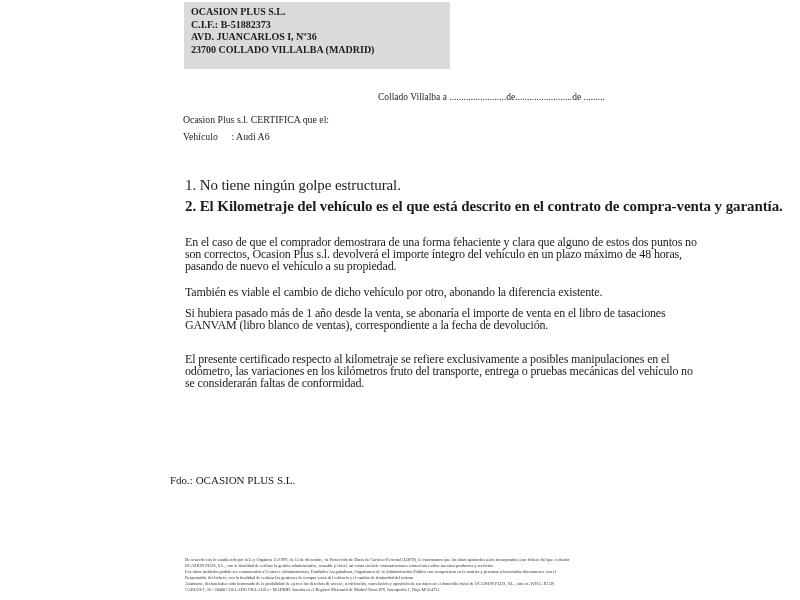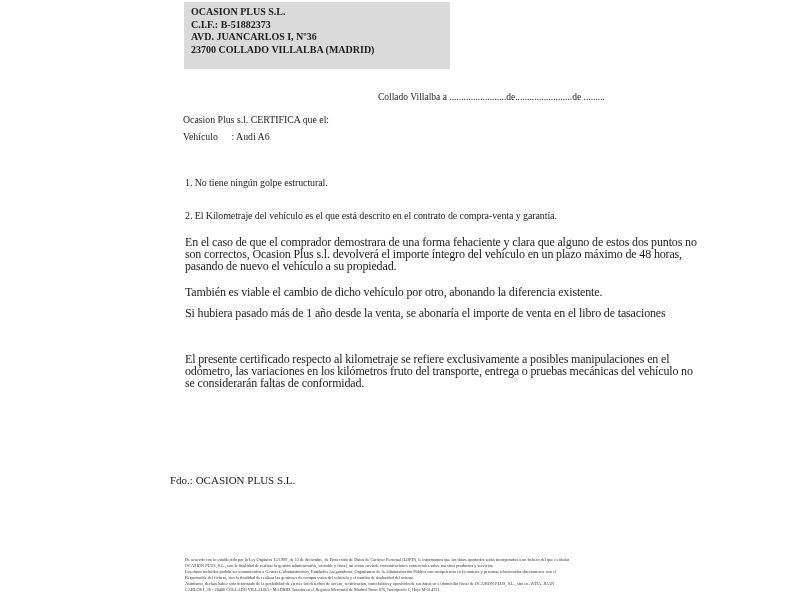--- a/index.html
+++ b/index.html
@@ -34,23 +34,23 @@
   }
 
   
   #cert { left: 183px; top: 114px; font-size: 9.8px; }
   #cert .intro { margin-bottom: 6px; }
   .field-row { height: 15px; }
   .field-label { display: inline-block; min-width: 46px; }
   .field-value { display: inline-block; }
 
   
-  .point { left: 185px; font-size: 10px; letter-spacing: -0.1px; white-space: nowrap; }
+  .point { left: 185px; font-size: 15px; letter-spacing: -0.1px; white-space: nowrap; }
   #point-1 { top: 177px; }
-  #point-2 { top: 210px; }
+  #point-2 { top: 198px; font-weight: bold; }
 
   
   .para { left: 185px; font-size: 12px; letter-spacing: -0.15px; line-height: 12px; }
   .para div { white-space: nowrap; }
   #para-1 { top: 236px; }
   #para-2 { top: 286px; }
   #para-3 { top: 307px; }
   #para-4 { top: 353px; }
 
   
@@ -98,20 +98,21 @@
     <div>son correctos, Ocasion Plus s.l. devolverá el importe íntegro del vehículo en un plazo máximo de 48 horas,</div>
     <div>pasando de nuevo el vehículo a su propiedad.</div>
   </div>
 
   <div id="para-2" class="abs para">
     <div>También es viable el cambio de dicho vehículo por otro, abonando la diferencia existente.</div>
   </div>
 
   <div id="para-3" class="abs para">
     <div>Si hubiera pasado más de 1 año desde la venta, se abonaría el importe de venta en el libro de tasaciones</div>
+    <div>GANVAM (libro blanco de ventas), correspondiente a la fecha de devolución.</div>
   </div>
 
   <div id="para-4" class="abs para">
     <div>El presente certificado respecto al kilometraje se refiere exclusivamente a posibles manipulaciones en el</div>
     <div>odómetro, las variaciones en los kilómetros fruto del transporte, entrega o pruebas mecánicas del vehículo no</div>
     <div>se considerarán faltas de conformidad.</div>
   </div>
 
   <div id="signature" class="abs">Fdo.: OCASION PLUS S.L.</div>
 

